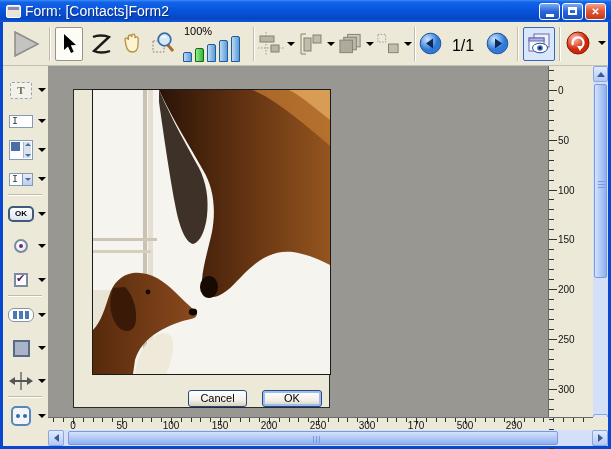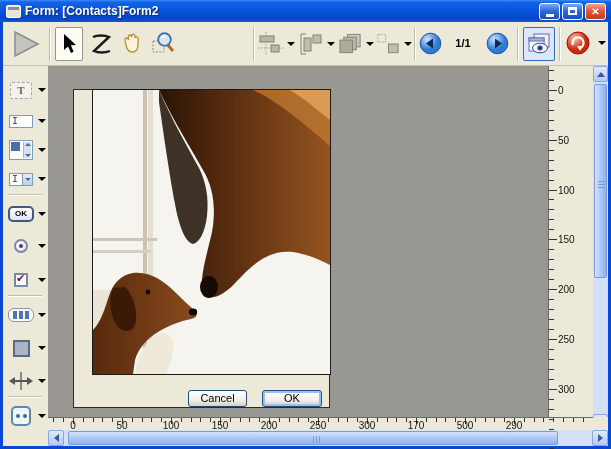--- a/index.html
+++ b/index.html
@@ -16,21 +16,21 @@
     position:absolute; left:0; top:0; width:611px; height:22px;
     background:linear-gradient(180deg,#3b8bf5 0%,#1263e8 10%,#0855dd 45%,#0646c4 85%,#0a59d6 100%);
     display:flex; align-items:center; padding:0 4px;
   }
   .title-icon {
     width:15px; height:13px; margin:0 4px 0 2px;
     background:#e8e4d8; border:1px solid #fff; border-radius:2px;
     position:relative; flex:0 0 auto;
   }
   .title-icon::before{ content:""; position:absolute; left:1px; right:1px; top:1px; height:3px; background:#8a88b8; }
-  .title-text { color:#fff; font-size:12px; font-weight:bold; text-shadow:1px 1px 1px #0a2a7a; white-space:nowrap; }
+  .title-text { color:#fff; font-size:14px; font-weight:normal; text-shadow:1px 1px 1px #0a2a7a; white-space:nowrap; }
   .win-btns { position:absolute; right:5px; top:3px; display:flex; gap:2px; }
   .win-btn {
     width:21px; height:17px; border-radius:3px; border:1px solid #fff;
     background:linear-gradient(180deg,#7da9f2,#2a66d8 50%,#1a4fc0);
     color:#fff; font-size:10px; font-weight:bold; line-height:15px; text-align:center;
   }
   .win-btn.close { background:linear-gradient(180deg,#f5a38a,#e25a3a 45%,#c33a1a); }
   .glyph-min { display:block; width:8px; height:3px; background:#fff; margin:10px auto 0; }
   .glyph-max { display:block; width:9px; height:8px; border:2px solid #fff; border-top-width:3px; margin:3px auto 0; }
 
@@ -44,21 +44,21 @@
     border-left:1px solid #c0bcaa; border-right:1px solid #fff; }
   .tool-raised { background:#fdfdf8; border:1px solid #98948a; border-radius:2px; }
   .tool-selected { background:#d9e6fb; border:1px solid #316ac5; border-radius:2px; }
   .zoomwrap { position:absolute; left:179px; top:3px; width:66px; height:39px; }
   .zoom-label { position:absolute; left:2px; top:0; font-size:11px; color:#000; }
   .zoom-bars { position:absolute; left:1px; bottom:2px; display:flex; align-items:flex-end; gap:3px; }
   .zbar { width:9px; border:1px solid #1d5c9e; border-radius:2px 2px 0 0;
     background:linear-gradient(90deg,#bcd9f2,#5d9bd8); }
   .zbar.active { background:linear-gradient(90deg,#97e897,#2eb82e); border-color:#0e6e0e; }
   .dd { width:0; height:0; border-left:4px solid transparent; border-right:4px solid transparent; border-top:4px solid #000; margin-left:3px; }
-  .page-num { font-size:11px; color:#000;font-weight:bold; }
+  .page-num { font-size:16px; color:#000; }
 
   
   .sidebar {
     position:absolute; left:3px; top:66px; width:45px; height:380px;
     background:#ece9d8;
   }
   .side-tool { position:absolute; left:4px; width:40px; height:26px;
     display:flex; align-items:center; }
   .side-ico { width:28px; display:flex; justify-content:center; }
   .side-sep { position:absolute; left:5px; width:34px; height:2px;
@@ -188,20 +188,30 @@
     </div>
     <div class="tb" style="left:145px;top:7px;width:31px;height:30px;">
       <svg width="26" height="26" viewBox="0 0 26 26">
         <rect x="2" y="10" width="11" height="11" fill="none" stroke="#8a8a8a" stroke-dasharray="2,1.5"></rect>
         <line x1="16" y1="13" x2="22" y2="20" stroke="#b06a2a" stroke-width="3"></line>
         <circle cx="13.5" cy="8.5" r="6.3" fill="#d7e8f8" stroke="#3a6ea5" stroke-width="1.8"></circle>
         <path d="M10.5,6.5 Q12.5,4.8 15,6" stroke="#fff" stroke-width="1.4" fill="none"></path>
       </svg>
     </div>
 
+    <div class="zoomwrap">
+      <span class="zoom-label">100%</span>
+      <span class="zoom-bars">
+        <i class="zbar" style="height:10px"></i>
+        <i class="zbar active" style="height:14px"></i>
+        <i class="zbar" style="height:18px"></i>
+        <i class="zbar" style="height:22px"></i>
+        <i class="zbar" style="height:26px"></i>
+      </span>
+    </div>
     <div class="tb-sep" style="left:250px;"></div>
 
     <div class="tb" style="left:255px;top:8px;width:37px;height:28px;">
       <svg width="26" height="24" viewBox="0 0 26 24">
         <line x1="8" y1="0" x2="8" y2="24" stroke="#9a9a9a" stroke-dasharray="1.5,1.5"></line>
         <line x1="0" y1="16" x2="26" y2="16" stroke="#9a9a9a" stroke-dasharray="1.5,1.5"></line>
         <rect x="2" y="4" width="14" height="6" fill="#b8b4a8" stroke="#85816f"></rect>
         <rect x="13" y="13" width="8" height="7" fill="#b8b4a8" stroke="#85816f"></rect>
       </svg>
       <span class="dd"></span>

